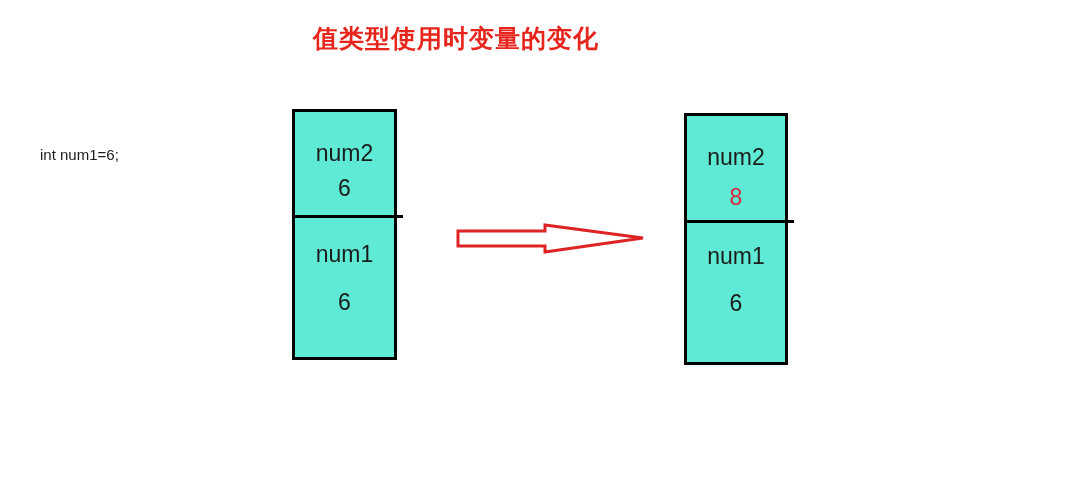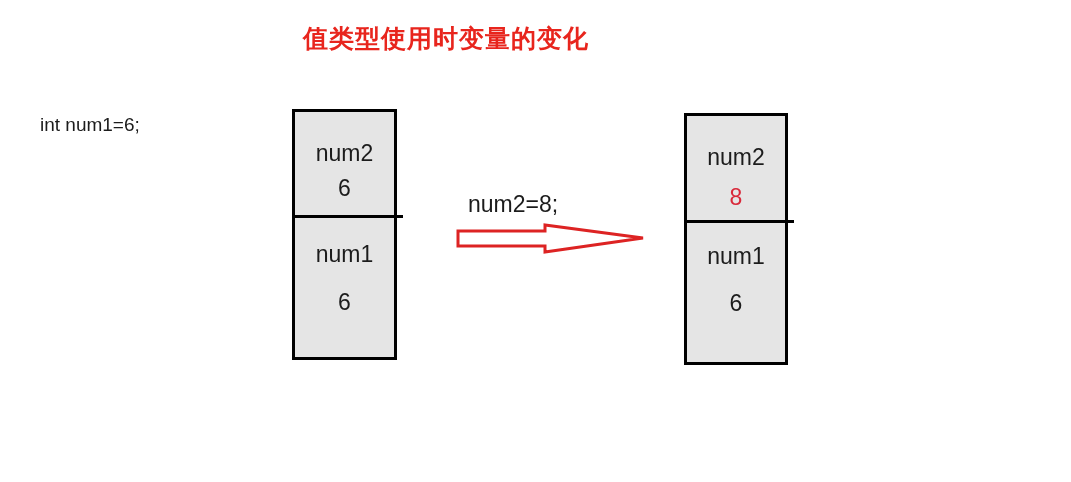--- a/index.html
+++ b/index.html
@@ -10,43 +10,44 @@
   }
   .canvas {
     position: relative;
     width: 1071px;
     height: 482px;
     background: #ffffff;
     overflow: hidden;
   }
   .title {
     position: absolute;
-    left: 303px;
+    left: 313px;
     top: 22px;
     font-size: 25px;
     font-weight: bold;
     letter-spacing: 1px;
     color: var(--title_red, #e8251d);
     font-family: Liberation Serif, serif;
     white-space: nowrap;
   }
   .code-line {
     position: absolute;
     left: 40px;
-    font-size: 19px;
+    font-size: 15px;
     color: var(--text_black, #1c1c1c);
     white-space: nowrap;
+    margin-top: 32px;
   }
   .code-line.line1 { top: 114px; }
   .code-line.line2 { top: 198px; }
 
   .membox {
     position: absolute;
     border: 3px solid var(--border_black, #000000);
-    background: #e5e5e5;
+    background: #5eead4;
   }
   .membox.before-box { left: 292px; top: 109px; width: 105px; height: 251px; }
   .membox.after-box  { left: 684px; top: 113px; width: 104px; height: 252px; }
 
   .cell {
     width: 100%;
     text-align: center;
     font-size: 23px;
     color: var(--text_black, #1c1c1c);
     overflow: hidden;
@@ -113,21 +114,20 @@
       <span class="var-name">num2</span>
       <span class="var-value">6</span>
     </div>
     <div class="cell bottom">
       <span class="var-name">num1</span>
       <span class="var-value">6</span>
     </div>
   </div>
   <div class="divider-tick tick-before"></div>
 
-  <div class="assign-label">num2=8;</div>
 
   <svg class="arrow-svg" viewBox="0 0 195 35" xmlns="http://www.w3.org/2000/svg" aria-hidden="true">
     <polygon points="3,10 90,10 90,4 188,17 90,31 90,25 3,25"></polygon>
   </svg>
 
   <div class="membox after-box">
     <div class="cell top">
       <span class="var-name">num2</span>
       <span class="var-value highlight">8</span>
     </div>

